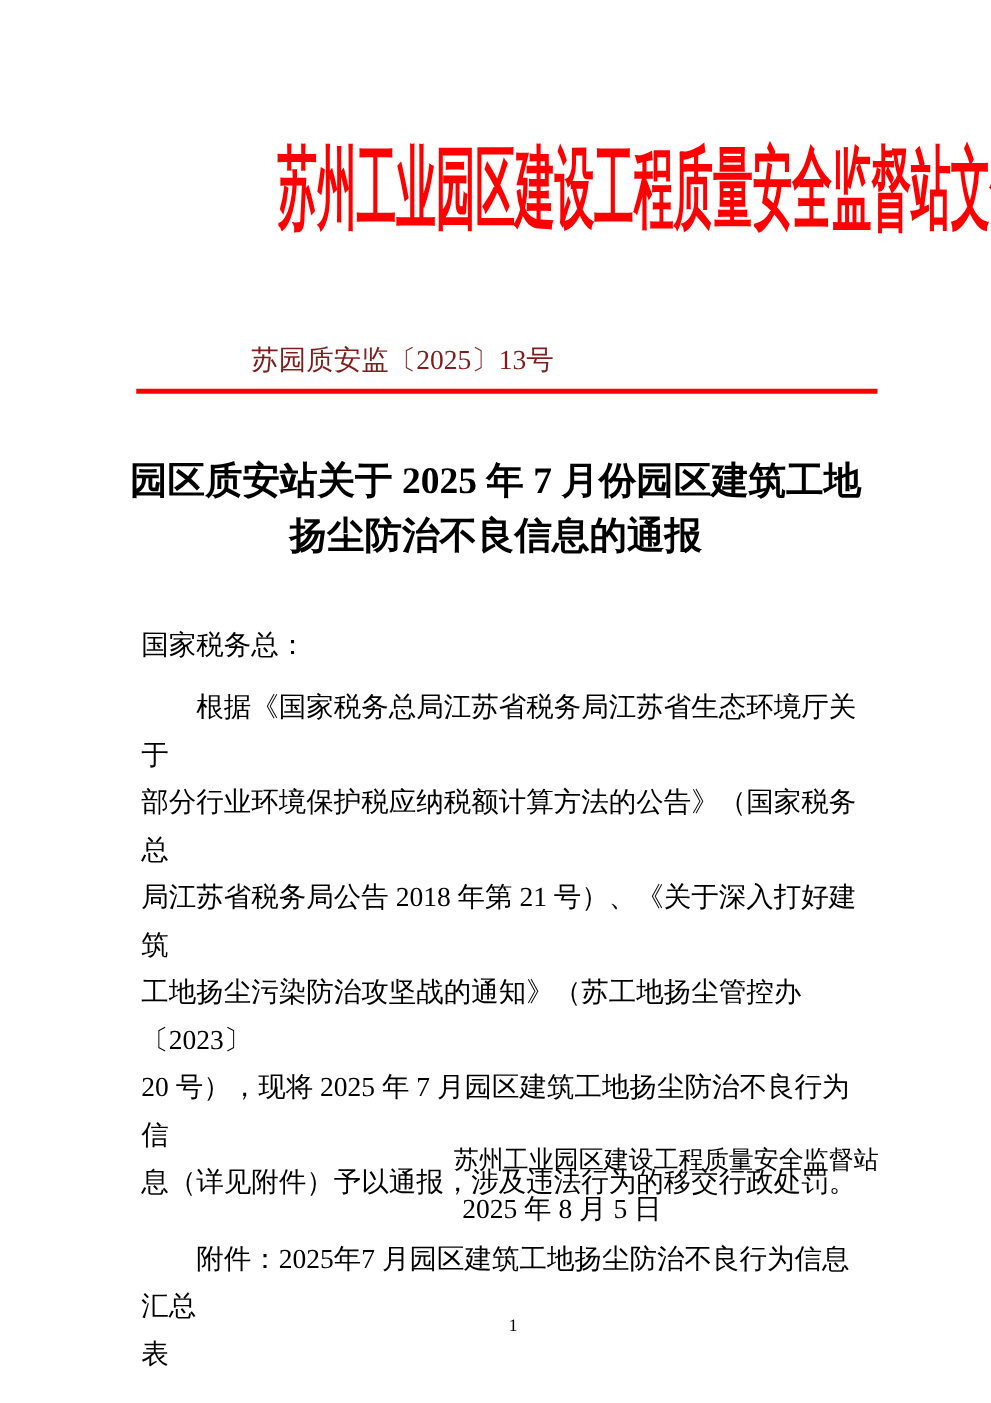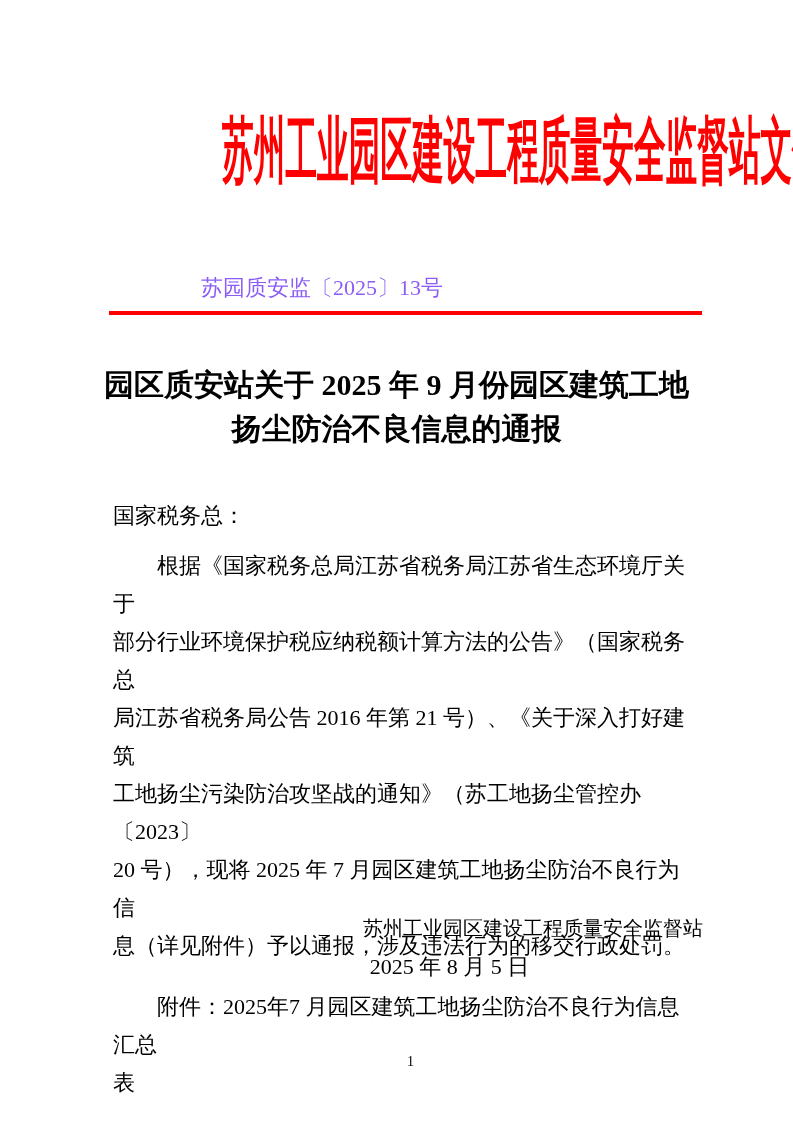--- a/index.html
+++ b/index.html
@@ -34,21 +34,21 @@
   }
   
   .doc-number {
     position: absolute;
     top: 270px;
     left: 0;
     width: 644px;
     text-align: center;
     font-size: 22px;
     line-height: 36px;
-    color: #8b5cf6;
+    color: #7f1d1d;
     white-space: nowrap;
   }
   
   .red-rule {
     position: absolute;
     top: 311px;
     left: 109px;
     width: 593px;
     height: 4px;
     background: #ff0000;
@@ -123,29 +123,29 @@
 <body>
 
 <div class="page">
 
   <div class="banner">苏州工业园区建设工程质量安全监督站文件</div>
 
   <div class="doc-number">苏园质安监〔2025〕13号</div>
 
   <div class="red-rule"></div>
 
-  <h1 class="doc-title">园区质安站关于 2025 年 9 月份园区建筑工地
+  <h1 class="doc-title">园区质安站关于 2025 年 7 月份园区建筑工地
 扬尘防治不良信息的通报</h1>
 
   <div class="body-col">
     <div class="salutation">国家税务总：</div>
 
     <p class="para para-main">根据《国家税务总局江苏省税务局江苏省生态环境厅关于
 部分行业环境保护税应纳税额计算方法的公告》（国家税务总
-局江苏省税务局公告 2016 年第 21 号）、《关于深入打好建筑
+局江苏省税务局公告 2018 年第 21 号）、《关于深入打好建筑
 工地扬尘污染防治攻坚战的通知》（苏工地扬尘管控办〔2023〕
 20 号），现将 2025 年 7 月园区建筑工地扬尘防治不良行为信
 息（详见附件）予以通报，涉及违法行为的移交行政处罚。</p>
 
     <p class="para para-attachment">附件：2025年7 月园区建筑工地扬尘防治不良行为信息汇总
 表</p>
   </div>
 
   <div class="sig-org">苏州工业园区建设工程质量安全监督站</div>
 

